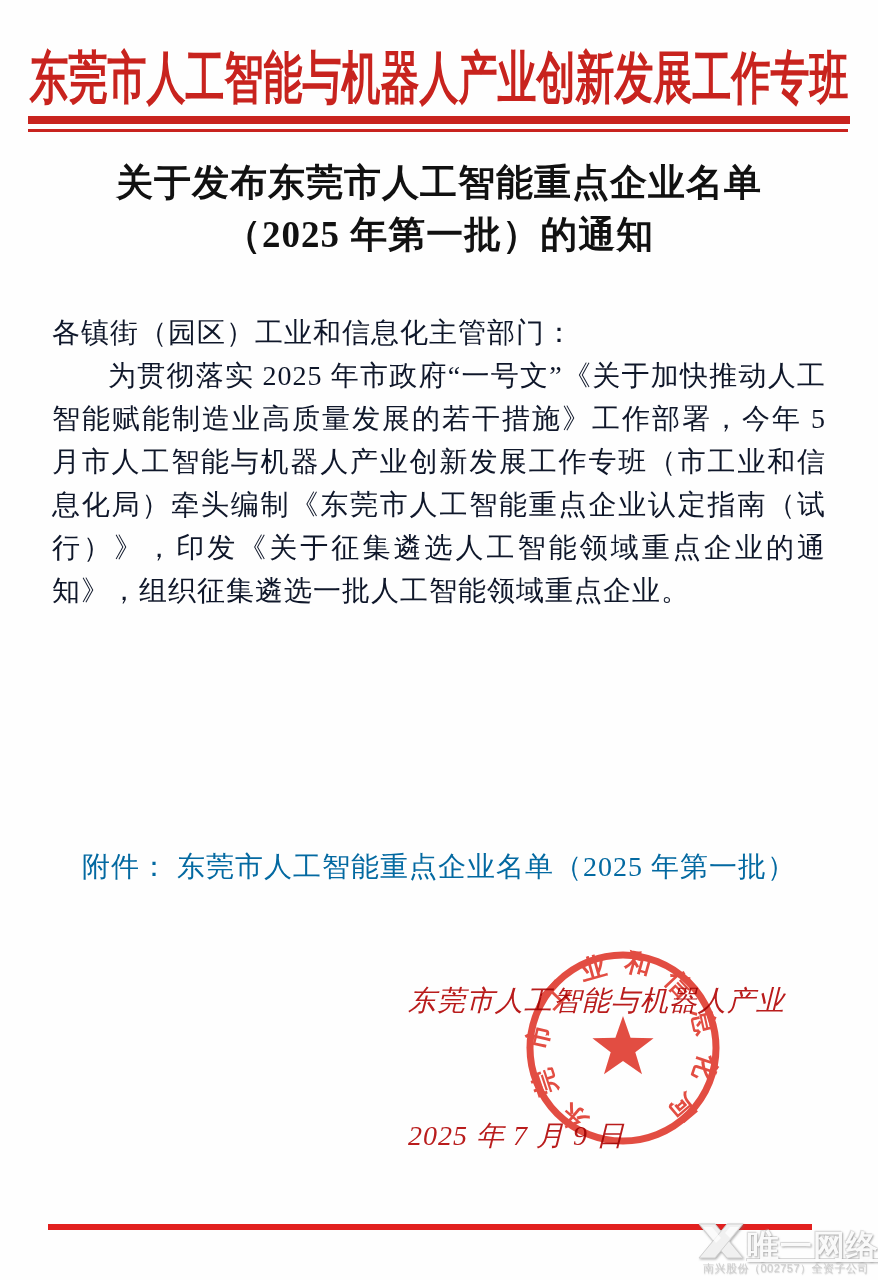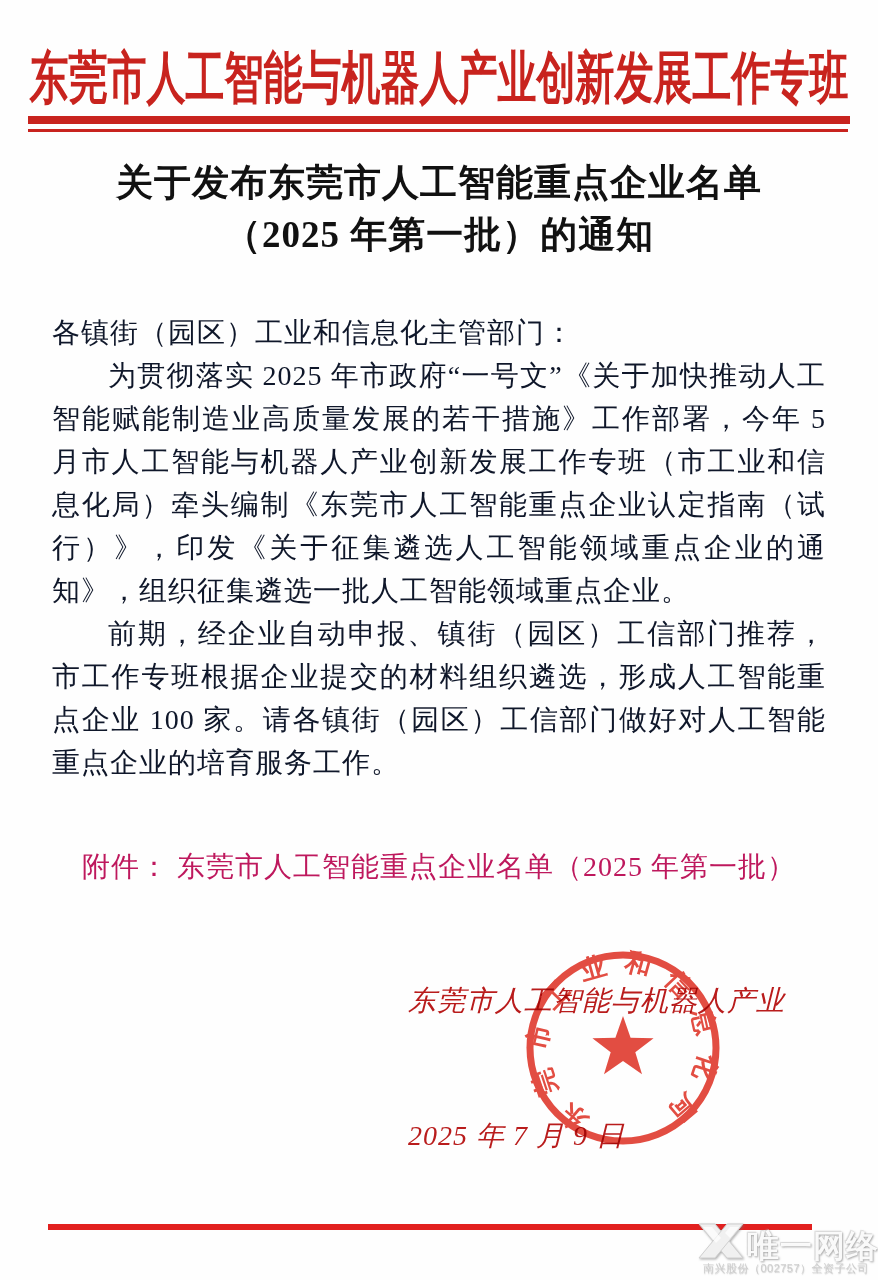--- a/index.html
+++ b/index.html
@@ -38,21 +38,21 @@
     top:311px;left:52px;width:774px;
     font-size:28px;line-height:43px;letter-spacing:1px;
     text-align:justify;color:#0f172a;
   }
   .body-text p{margin:0;text-indent:2em;}
   .body-text p.salutation{text-indent:0;}
 
   .attachment{
     top:851px;left:52px;width:774px;
     font-size:28px;line-height:32px;letter-spacing:1px;
-    text-indent:30px;color:#be185d;
+    text-indent:30px;color:#0369a1;
   }
 
   
   .signature{top:986px;left:408px;width:430px;height:170px;}
   .sig-line{position:absolute;left:0;width:430px;text-align:left;
     font-size:28px;line-height:30px;letter-spacing:1px;color:#b91c1c;white-space:nowrap;font-style:italic;}
   .sig-l1{top:0px;}
   .sig-l2{top:47px;}
   .sig-l3{top:89px;}
   .sig-l4{top:135px;}
@@ -67,20 +67,21 @@
   .footer-line{top:1224px;left:48px;width:764px;height:6px;background:#e2201f;}
   .wm{z-index:5;}
   .wm-logo{top:1219px;left:694px;width:54px;height:44px;
     filter:drop-shadow(1px 1px 1px rgba(110,110,110,0.55));}
   .wm-name{
     top:1225px;left:747px;white-space:nowrap;
     font-family:"Liberation Sans","DejaVu Sans",sans-serif;
     font-size:32px;font-weight:bold;letter-spacing:1px;
     color:rgba(253,253,253,0.96);
     text-shadow:1px 1px 2px rgba(130,130,130,0.65),-1px -1px 1px rgba(170,170,170,0.4),0 0 1px rgba(150,150,150,0.5);
+    text-decoration:underline;
   }
   .wm-sub{
     top:1261px;left:697px;width:178px;text-align:center;white-space:nowrap;
     font-family:"Liberation Sans","DejaVu Sans",sans-serif;
     font-size:11px;letter-spacing:0.5px;
     color:rgba(200,200,200,0.85);
     text-shadow:0.5px 0.5px 1px rgba(160,160,160,0.5);
   }
 </style>
 </head>
@@ -93,21 +94,20 @@
 <div class="abs rule-thin"></div>
 
 <div class="abs doc-title">
   <div>关于发布东莞市人工智能重点企业名单</div>
   <div>（2025 年第一批）的通知</div>
 </div>
 
 <div class="abs body-text">
   <p class="salutation">各镇街（园区）工业和信息化主管部门：</p>
   <p>为贯彻落实 2025 年市政府“一号文”《关于加快推动人工智能赋能制造业高质量发展的若干措施》工作部署，今年 5 月市人工智能与机器人产业创新发展工作专班（市工业和信息化局）牵头编制《东莞市人工智能重点企业认定指南（试行）》，印发《关于征集遴选人工智能领域重点企业的通知》，组织征集遴选一批人工智能领域重点企业。</p>
-  <p>前期，经企业自动申报、镇街（园区）工信部门推荐，市工作专班根据企业提交的材料组织遴选，形成人工智能重点企业 100 家。请各镇街（园区）工信部门做好对人工智能重点企业的培育服务工作。</p>
 </div>
 
 <div class="abs attachment">附件： 东莞市人工智能重点企业名单（2025 年第一批）</div>
 
 <div class="abs signature">
   <div class="sig-line sig-l1">东莞市人工智能与机器人产业</div>
   <div class="sig-line sig-l4">2025 年 7 月 9 日</div>
 </div>
 
 <svg class="abs seal" viewBox="0 0 200 200">

